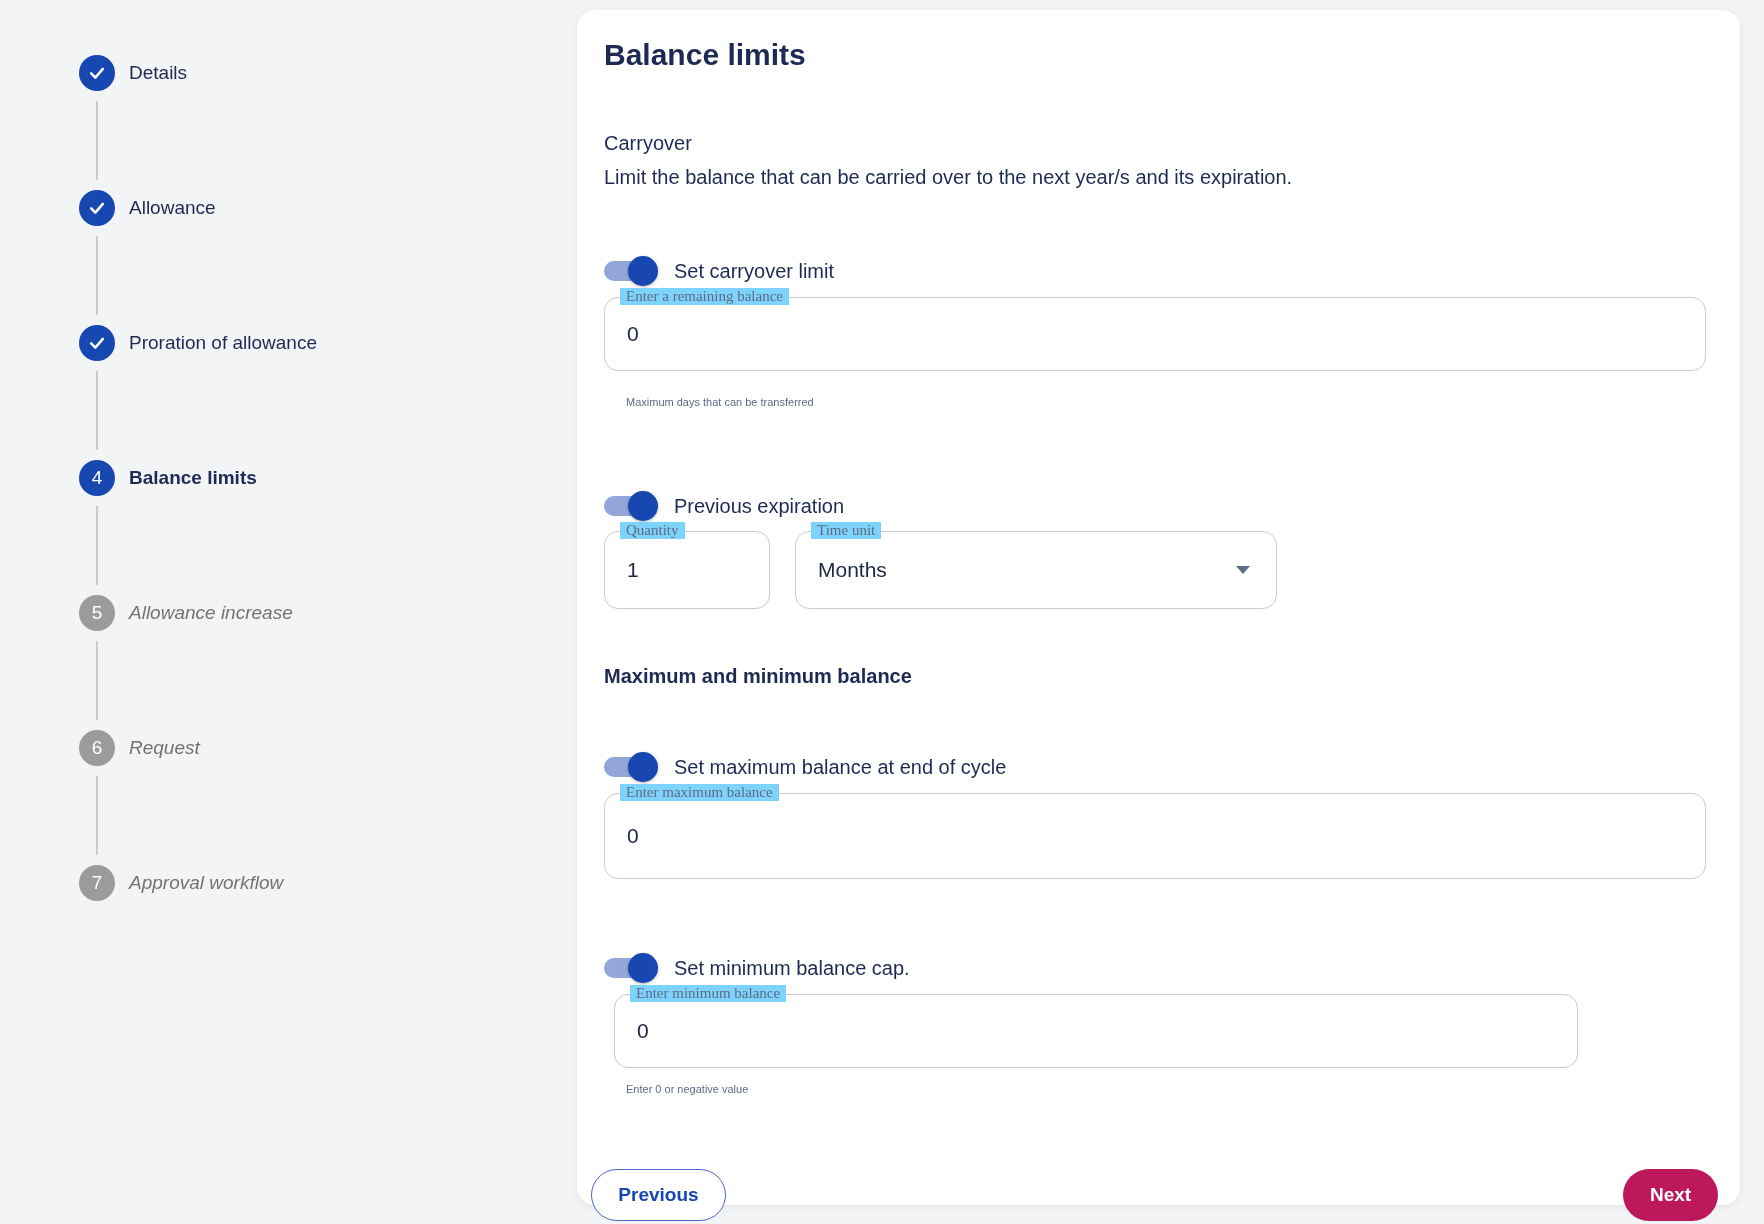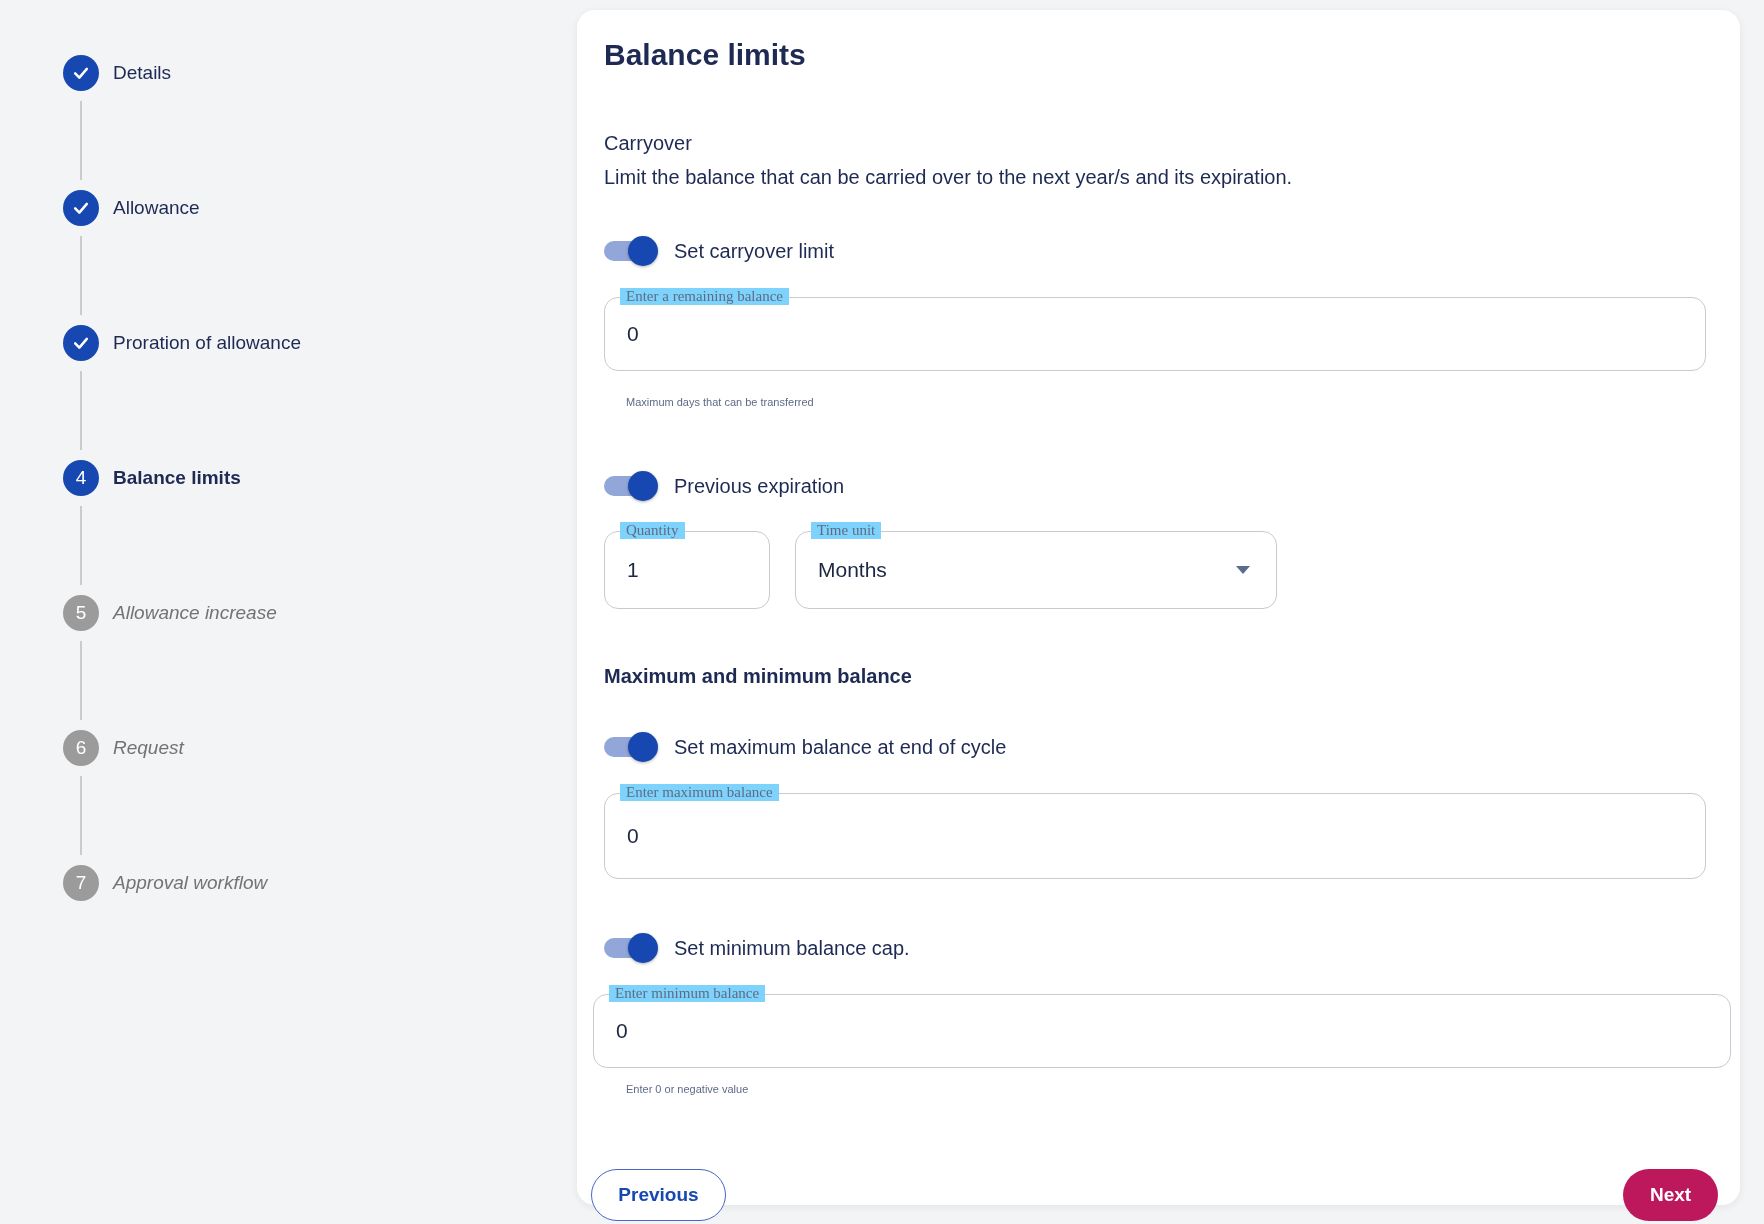--- a/index.html
+++ b/index.html
@@ -5,21 +5,21 @@
   * { margin: 0; padding: 0; box-sizing: border-box; }
   html, body {
     width: 1764px; height: 1224px;
     font-family: "Liberation Sans", "DejaVu Sans", sans-serif;
     background: #F3F4F5;
     overflow: hidden;
     position: relative;
   }
 
   
-  .stepper { position: absolute; left: 0; top: 0; width: 560px; height: 1052px; padding-left: 20px; }
+  .stepper { position: absolute; left: 16px; top: 0; width: 560px; height: 1052px; padding-left: 20px; }
   .step {
     position: absolute; left: 63px; height: 36px;
     display: flex; align-items: center; gap: 14px;
     cursor: pointer; white-space: nowrap;
   }
   .step-circle {
     width: 36px; height: 36px; border-radius: 50%;
     flex: none; display: flex; align-items: center; justify-content: center;
     color: #fff; font-size: 19px;
   }
@@ -52,20 +52,21 @@
     position: absolute; left: 27px;
     font-size: 20px; color: #1E2A54;
   }
   .bold-heading { font-weight: 600; }
 
   
   .toggle-row {
     position: absolute; left: 27px; height: 30px;
     display: flex; align-items: center; gap: 16px; cursor: pointer;
     white-space: nowrap;
+    margin-top: 20px;
   }
   .toggle { position: relative; width: 54px; height: 30px; flex: none; }
   .toggle .track {
     position: absolute; left: 0; top: 5px; width: 50px; height: 20px;
     border-radius: 10px; background: #93A6D9;
   }
   .toggle .thumb {
     position: absolute; left: 24px; top: 0; width: 30px; height: 30px;
     border-radius: 50%; background: #1747B0;
     box-shadow: 0 1px 3px rgba(0,0,0,0.3);
@@ -241,21 +242,21 @@
   </div>
 
   <div class="toggle-row" style="top:923px">
     <div class="toggle">
       <div class="track"></div>
       <div class="thumb"></div>
     </div>
     <span class="toggle-label">Set minimum balance cap.</span>
   </div>
 
-  <div class="field" style="left:16px; top:984px; width:1138px; height:74px">
+  <div class="field" style="left:37px; top:984px; width:964px; height:74px">
     <span class="field-label">Enter minimum balance</span>
     <input type="text" value="0" style="">
   </div>
   <div class="helper-text" style="top:1073px">Enter 0 or negative value</div>
 
   <button class="btn btn-outline">Previous</button>
   <button class="btn btn-primary">Next</button>
 </div>
 
 </body></html>

